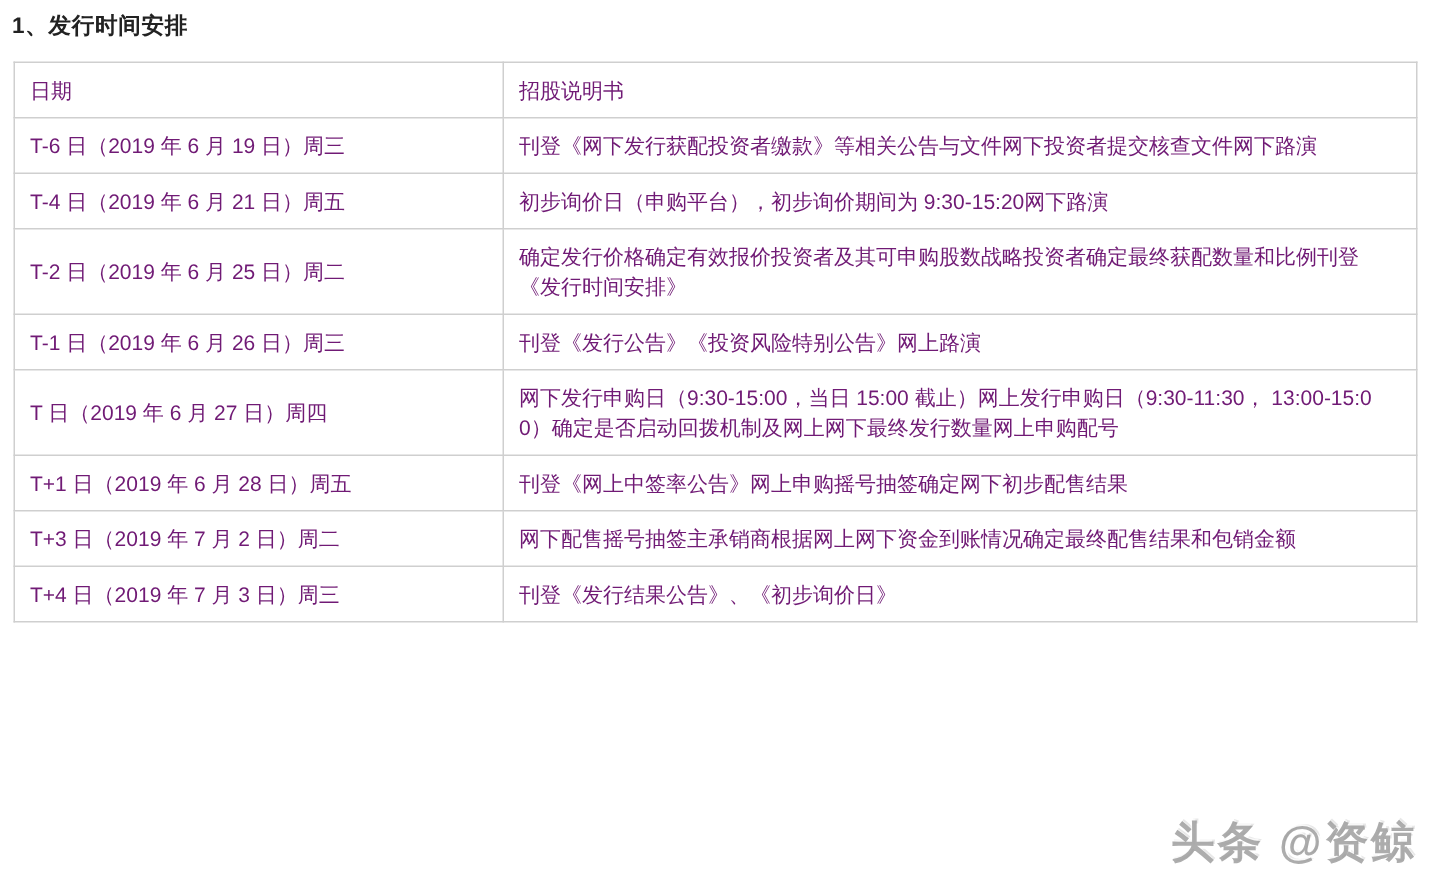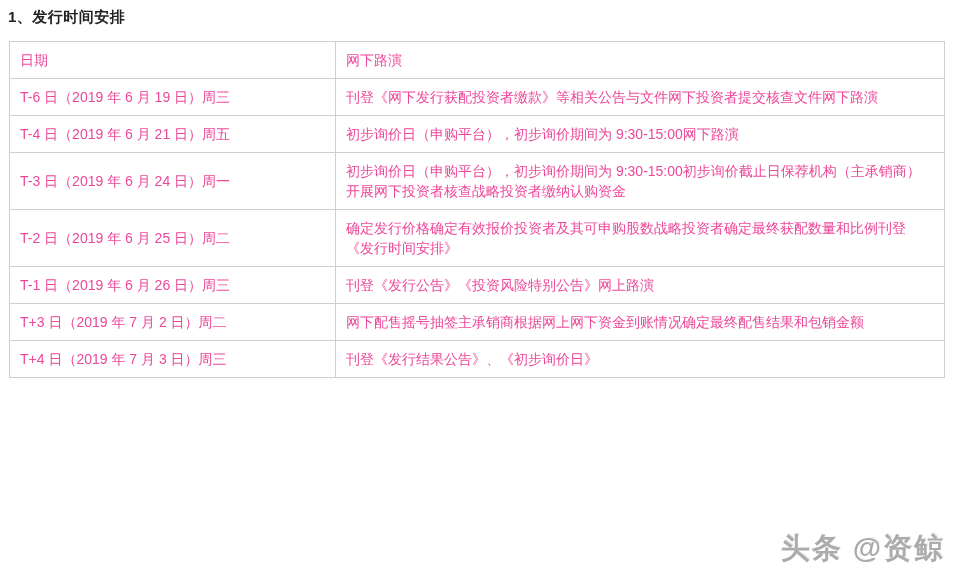--- a/index.html
+++ b/index.html
@@ -29,30 +29,30 @@
     border-collapse: collapse;
     table-layout: fixed;
   }
   table.schedule col.c-date { width: 326px; }
   table.schedule th,
   table.schedule td {
     border: 1px solid #cfcfcf;
     padding: 8px 12px 8px 10px;
     font-size: 14px;
     line-height: 20px;
-    color: #ec4899;
+    color: #701a75;
     text-align: left;
     vertical-align: middle;
     font-weight: normal;
     word-break: break-all;
   }
   .watermark {
     position: absolute;
     right: 10px;
-    bottom: 18px;
+    bottom: 5px;
     font-size: 29px;
     font-weight: bold;
     letter-spacing: 2px;
     color: rgba(145, 145, 145, 0.75);
     text-shadow:
       2px 2px 0 rgba(255, 255, 255, 0.95),
       -1px -1px 0 rgba(255, 255, 255, 0.7),
       1px -1px 0 rgba(190, 190, 190, 0.35);
     white-space: nowrap;
     pointer-events: none;
@@ -66,43 +66,47 @@
   <div class="doc-title">1、发行时间安排</div>
 
   <table class="schedule">
     <colgroup>
       <col class="c-date">
       <col class="c-arrangement">
     </colgroup>
     <thead>
       <tr>
         <th>日期</th>
-        <th>网下路演</th>
+        <th>招股说明书</th>
       </tr>
     </thead>
     <tbody>
         <tr>
           <td>T-6 日（2019 年 6 月 19 日）周三</td>
           <td>刊登《网下发行获配投资者缴款》等相关公告与文件网下投资者提交核查文件网下路演</td>
         </tr>
         <tr>
           <td>T-4 日（2019 年 6 月 21 日）周五</td>
-          <td>初步询价日（申购平台），初步询价期间为 9:30-15:00网下路演</td>
-        </tr>
-        <tr>
-          <td>T-3 日（2019 年 6 月 24 日）周一</td>
-          <td>初步询价日（申购平台），初步询价期间为 9:30-15:00初步询价截止日保荐机构（主承销商）开展网下投资者核查战略投资者缴纳认购资金</td>
+          <td>初步询价日（申购平台），初步询价期间为 9:30-15:20网下路演</td>
         </tr>
         <tr>
           <td>T-2 日（2019 年 6 月 25 日）周二</td>
           <td>确定发行价格确定有效报价投资者及其可申购股数战略投资者确定最终获配数量和比例刊登《发行时间安排》</td>
         </tr>
         <tr>
           <td>T-1 日（2019 年 6 月 26 日）周三</td>
           <td>刊登《发行公告》《投资风险特别公告》网上路演</td>
+        </tr>
+        <tr>
+          <td>T 日（2019 年 6 月 27 日）周四</td>
+          <td>网下发行申购日（9:30-15:00，当日 15:00 截止）网上发行申购日（9:30-11:30， 13:00-15:00）确定是否启动回拨机制及网上网下最终发行数量网上申购配号</td>
+        </tr>
+        <tr>
+          <td>T+1 日（2019 年 6 月 28 日）周五</td>
+          <td>刊登《网上中签率公告》网上申购摇号抽签确定网下初步配售结果</td>
         </tr>
         <tr>
           <td>T+3 日（2019 年 7 月 2 日）周二</td>
           <td>网下配售摇号抽签主承销商根据网上网下资金到账情况确定最终配售结果和包销金额</td>
         </tr>
         <tr>
           <td>T+4 日（2019 年 7 月 3 日）周三</td>
           <td>刊登《发行结果公告》、《初步询价日》</td>
         </tr>
       </tbody>

